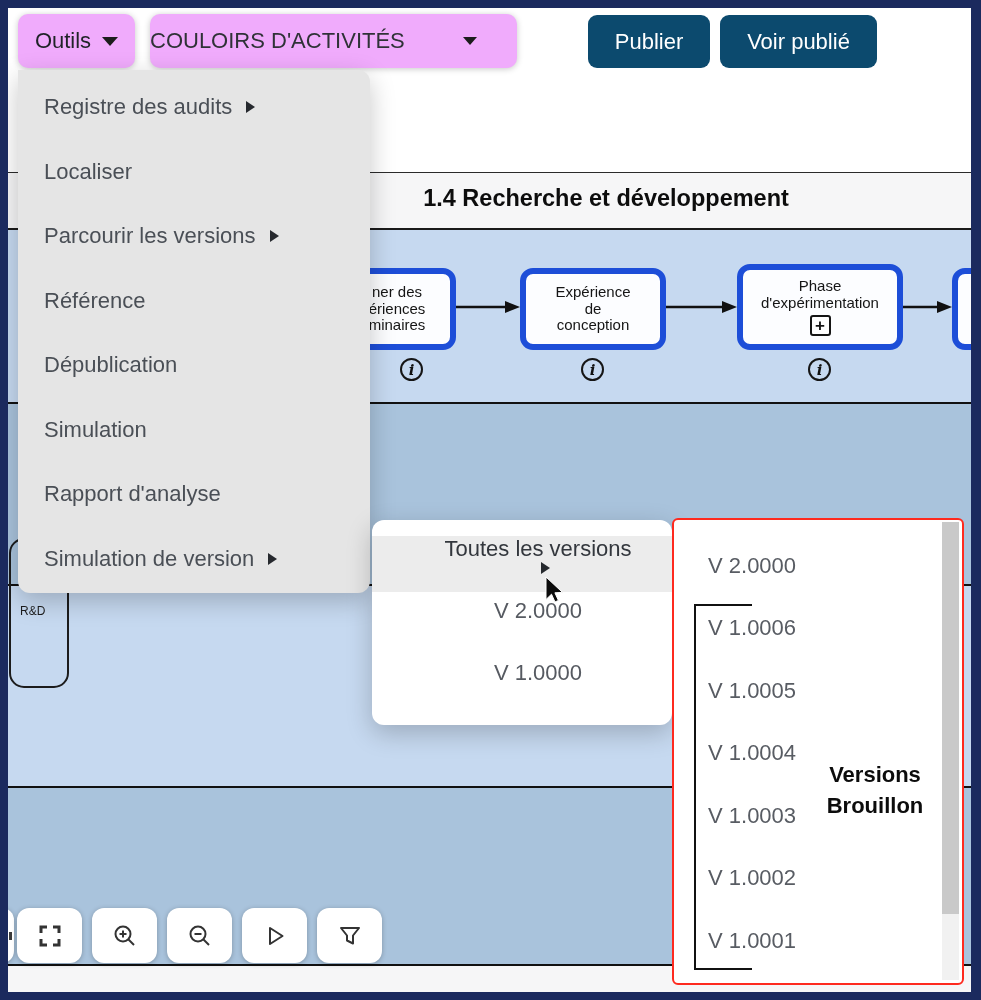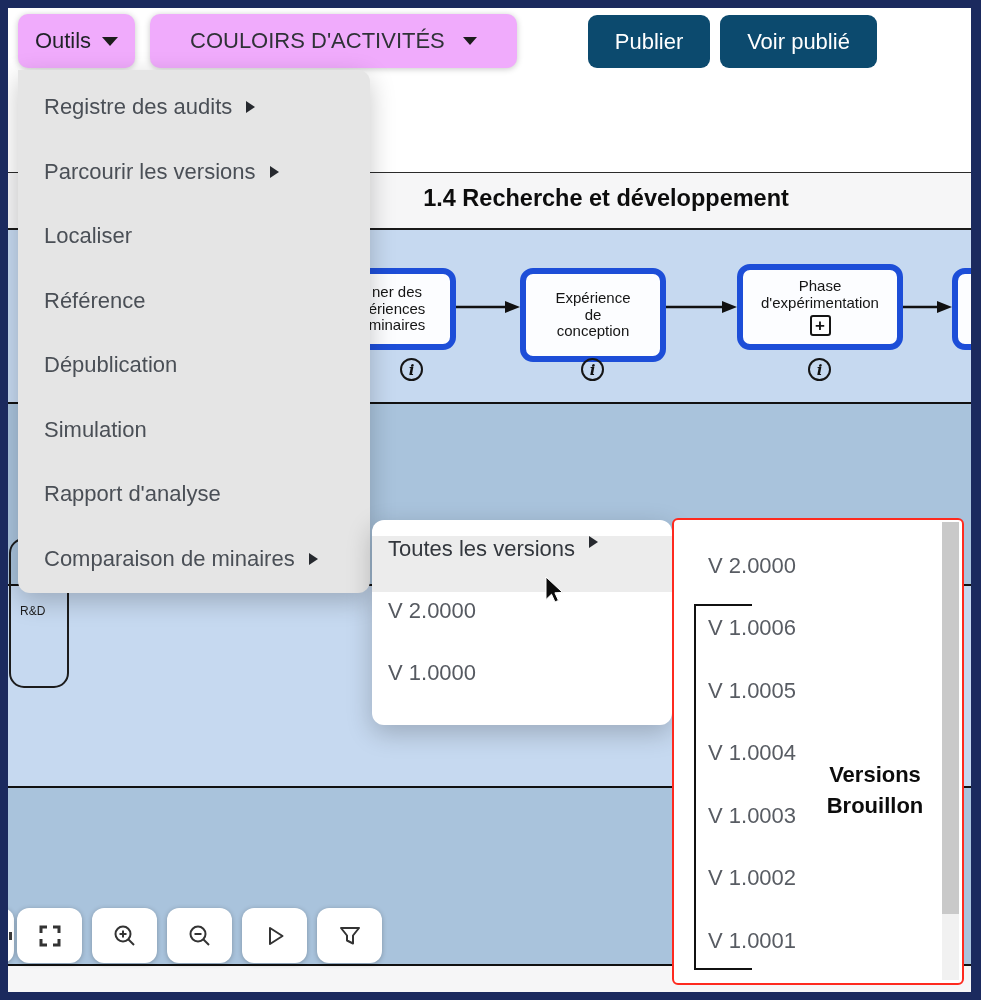--- a/index.html
+++ b/index.html
@@ -45,21 +45,21 @@
 
   
   .menu-panel{position:absolute;left:10px;top:62px;width:352px;height:523px;background:#e5e5e5;
     border-radius:0 12px 12px 12px;box-shadow:0 8px 26px rgba(0,0,0,.22);z-index:10;padding-top:5px;box-sizing:border-box;}
   .menu-item{height:64.5px;display:flex;align-items:center;padding-left:26px;font-size:22px;color:#4a4f56;}
   .sub-arrow{width:0;height:0;border-left:9px solid #26292e;border-top:6.5px solid transparent;
     border-bottom:6.5px solid transparent;display:inline-block;margin-left:14px;}
 
   .submenu-panel{position:absolute;left:364px;top:512px;width:300px;height:205px;background:#fff;
     border-radius:12px;box-shadow:0 8px 26px rgba(0,0,0,.22);z-index:11;padding-top:16px;box-sizing:border-box;}
-  .submenu-item{height:56px;display:flex;align-items:flex-start;padding-left:16px;font-size:22px;color:#565a61;margin-bottom:6px;}
+  .submenu-item{height:56px;display:flex;align-items:center;padding-left:32px;font-size:22px;color:#565a61;margin-bottom:6px;flex-direction:column;}
   .submenu-item.highlight{background:#ececec;color:#33373d;}
 
   
   .versions-panel{position:absolute;left:664px;top:510px;width:292px;height:467px;background:#fff;
     border:2px solid #fe2a1f;border-radius:6px;z-index:12;box-sizing:border-box;overflow:hidden;}
   .vp-item{position:absolute;left:34px;font-size:22px;color:#585c63;white-space:nowrap;z-index:2;}
   .vp-bracket{position:absolute;left:20px;top:84px;width:58px;height:366px;
     border-left:2px solid #111;border-top:2px solid #111;border-bottom:2px solid #111;box-sizing:border-box;}
   .vp-annotation{position:absolute;left:116px;top:239px;width:170px;text-align:center;
     font-size:22px;font-weight:bold;color:#0c0c0c;line-height:31px;z-index:2;}
@@ -84,21 +84,21 @@
   <div class="band lane4"></div>
   <div class="band band-bottom"></div>
 
   <div class="diagram-title">1.4 Recherche et développement</div>
 
   <div class="task" style="left:330px;top:260px;width:118px;height:82px;">
     <div>ner des</div>
     <div>ériences</div>
     <div>minaires</div>
   </div>
-  <div class="task" style="left:512px;top:260px;width:146px;height:94px;">
+  <div class="task" style="left:512px;top:260px;width:146px;height:82px;">
     <div>Expérience</div>
     <div>de</div>
     <div>conception</div>
   </div>
   <div class="task" style="left:729px;top:256px;width:166px;height:86px;">
     <div>Phase</div>
     <div>d'expérimentation</div>
     <div class="plus-marker">+</div>
   </div>
   <div class="task" style="left:944px;top:260px;width:60px;height:82px;"></div>
@@ -155,57 +155,57 @@
   <div class="tool-btn" style="left:309px;">
     <svg width="26" height="26" viewBox="0 0 26 26">
       <path d="M4 5 H22 L16 12.5 V20.5 L10 17.5 V12.5 Z" fill="none" stroke="#333" stroke-width="2" stroke-linejoin="round"></path>
     </svg>
   </div>
 
   <div class="btn-white" style="left:10px;top:6px;width:117px;height:54px;justify-content:center;gap:11px;">
     <span>Outils</span>
     <span class="caret-down"></span>
   </div>
-  <div class="btn-white" style="left:142px;top:6px;width:367px;height:54px;padding-left:40px;color:#2f3237;">
+  <div class="btn-white" style="left:142px;top:6px;width:367px;height:54px;color:#2f3237;">
     <span>COULOIRS D'ACTIVITÉS</span>
     <span class="caret-down" style="position:absolute;right:40px;border-top-width:8px;border-left-width:7px;border-right-width:7px;"></span>
   </div>
   <div class="btn-blue" style="left:580px;top:7px;width:122px;height:53px;">
     <span>Publier</span>
   </div>
   <div class="btn-blue" style="left:712px;top:7px;width:157px;height:53px;">
     <span>Voir publié</span>
   </div>
 
   <div class="menu-panel">
     <div class="menu-item">
       <span>Registre des audits</span>
       <span class="sub-arrow"></span>
     </div>
     <div class="menu-item">
+      <span>Localiser</span>
+    </div>
+    <div class="menu-item">
       <span>Parcourir les versions</span>
       <span class="sub-arrow"></span>
     </div>
     <div class="menu-item">
-      <span>Localiser</span>
-    </div>
-    <div class="menu-item">
       <span>Référence</span>
     </div>
     <div class="menu-item">
       <span>Dépublication</span>
     </div>
     <div class="menu-item">
       <span>Simulation</span>
     </div>
     <div class="menu-item">
       <span>Rapport d'analyse</span>
     </div>
     <div class="menu-item">
-      <span>Comparaison de minaires</span>
+      <span>Simulation de version</span>
       <span class="sub-arrow"></span>
     </div>
   </div>
 
   <div class="submenu-panel">
     <div class="submenu-item highlight">
       <span>Toutes les versions</span>
       <span class="sub-arrow"></span>
     </div>
     <div class="submenu-item">

